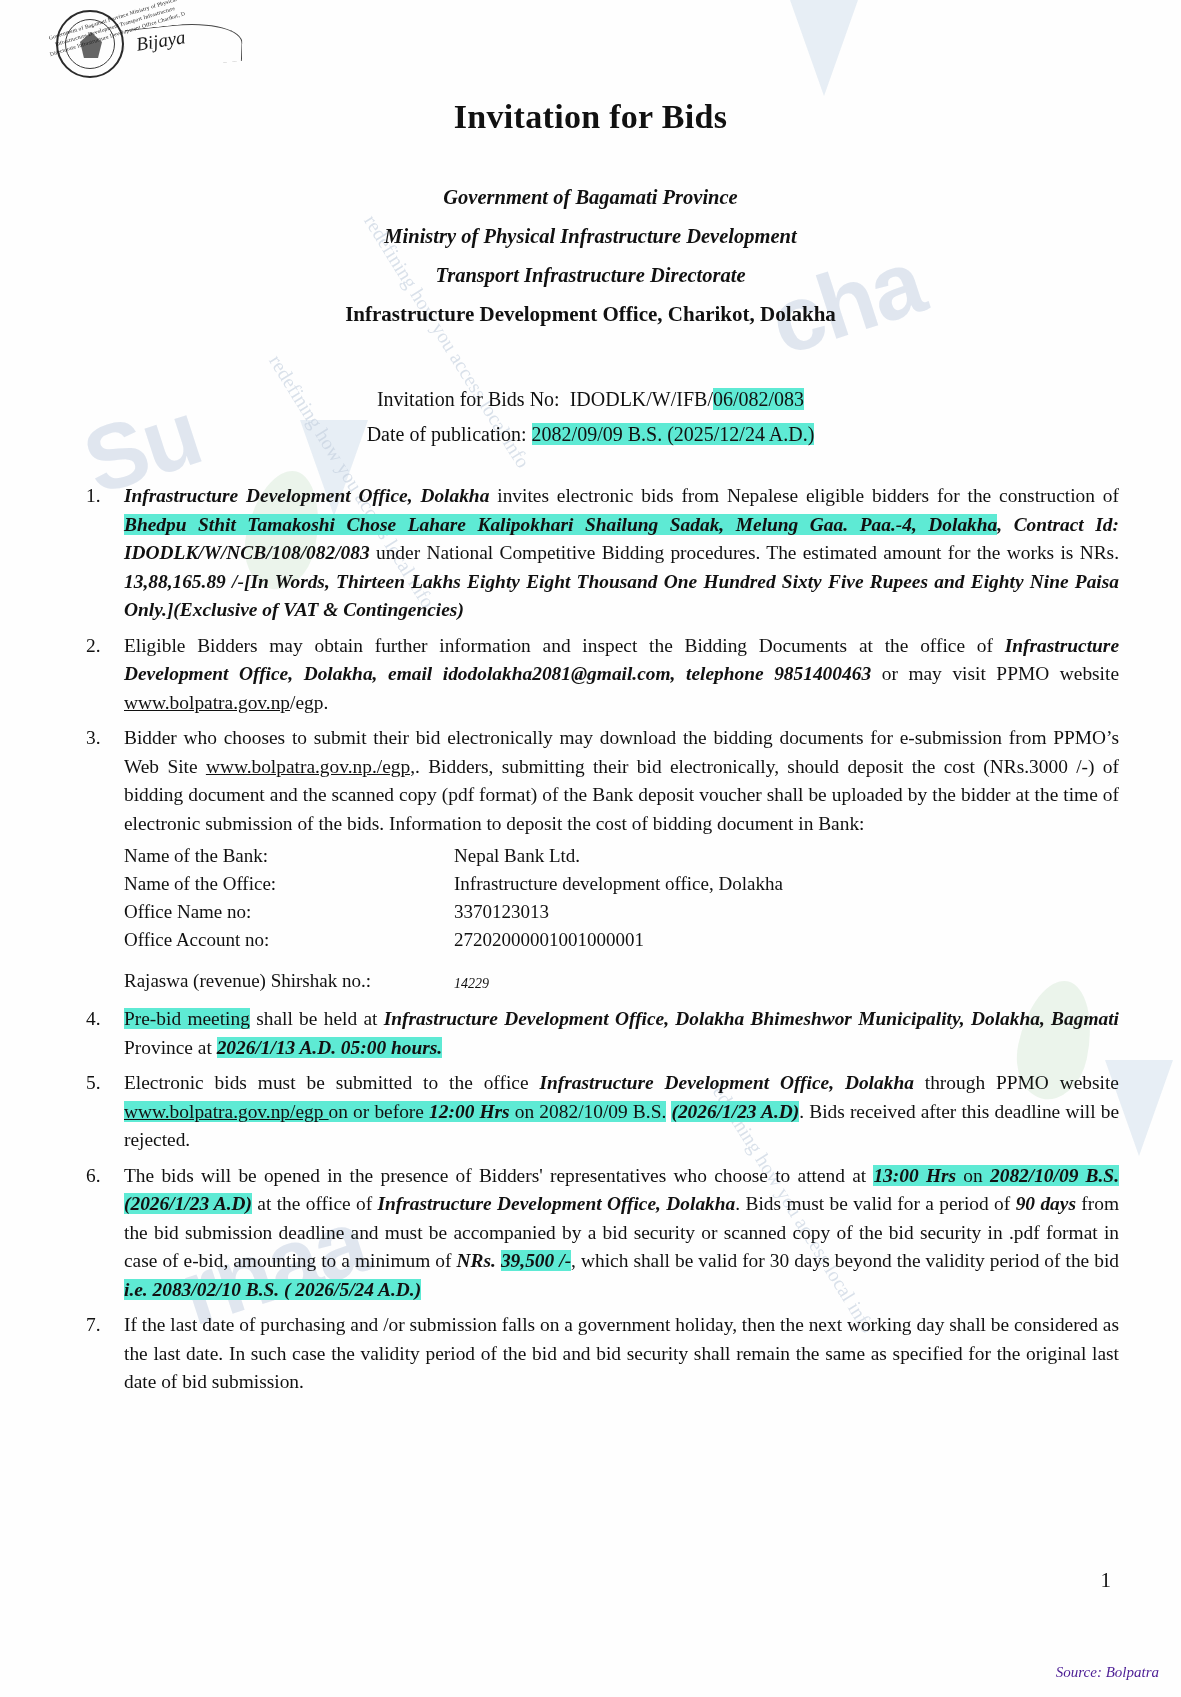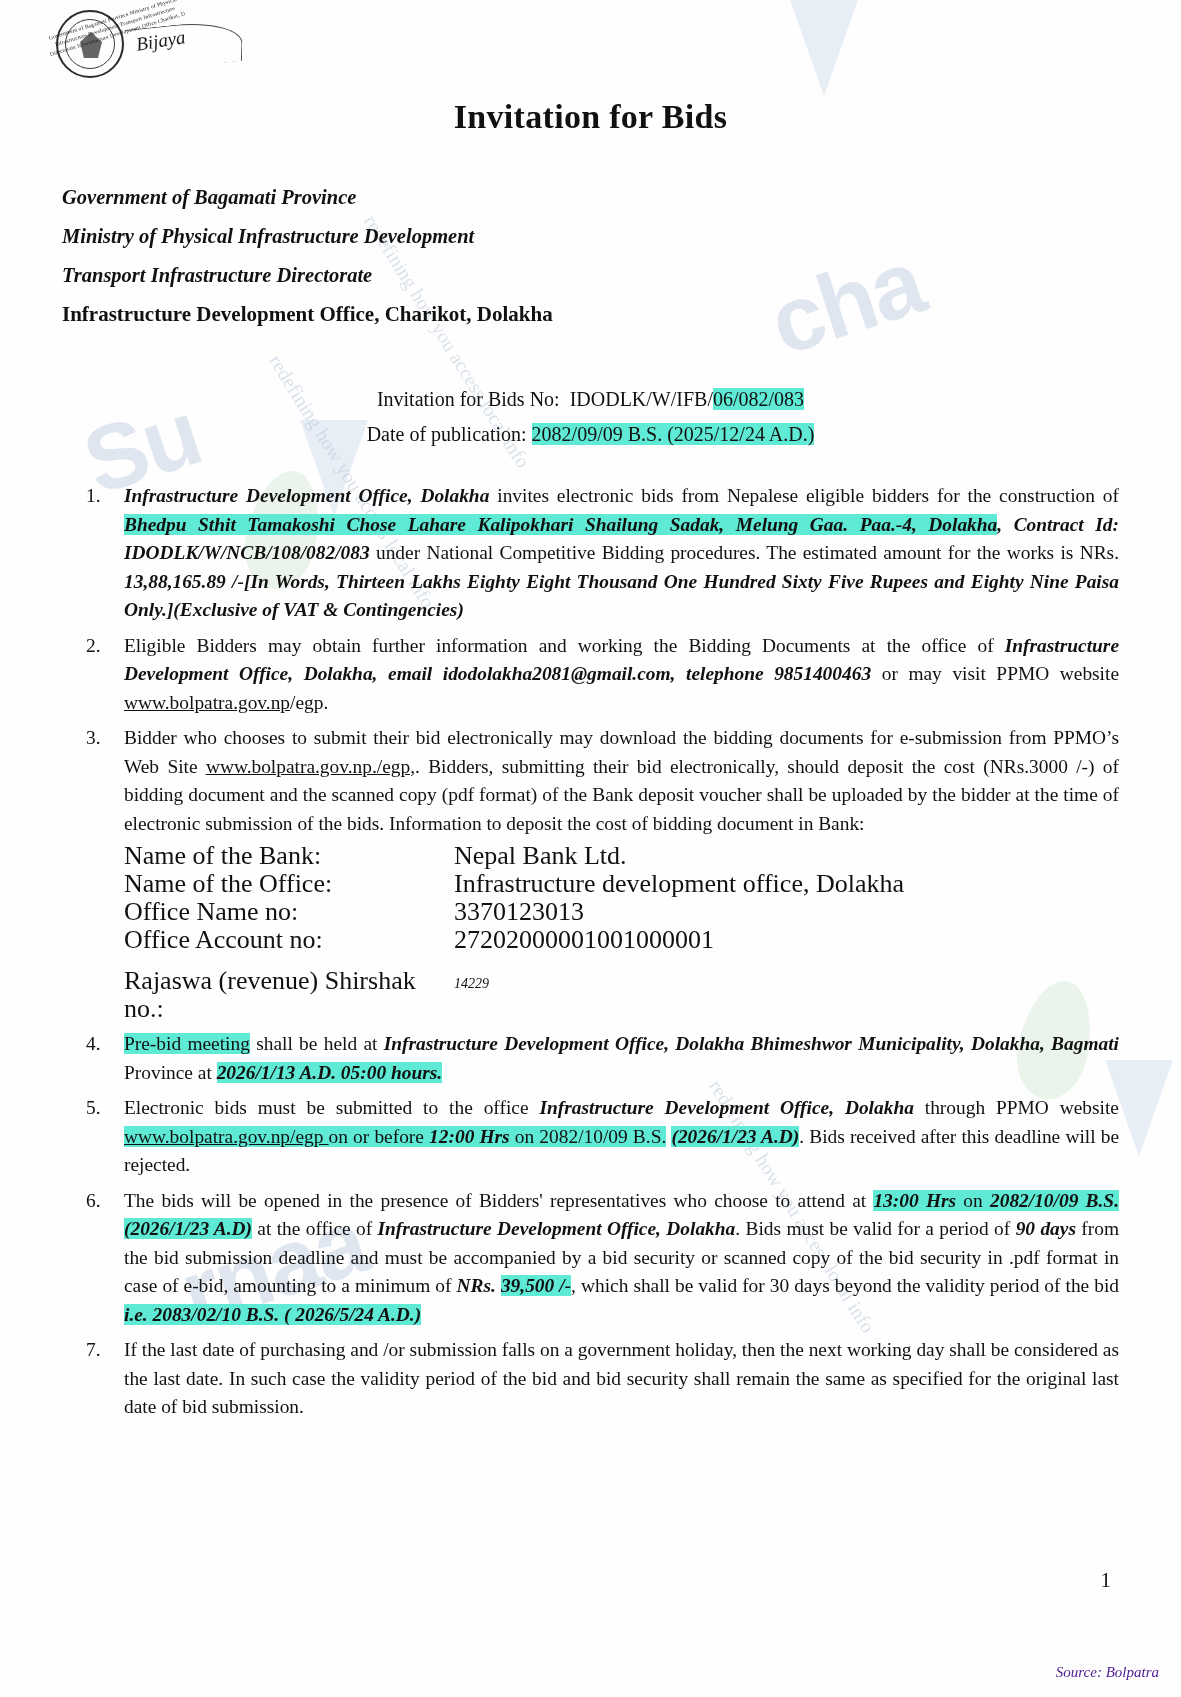--- a/index.html
+++ b/index.html
@@ -138,20 +138,21 @@
     margin-top: 8px;
   }
   h1.doc-title {
     text-align: center;
     font-size: 34px;
     font-weight: bold;
     margin: 98px 0 0 0;
     letter-spacing: .3px;
   }
   .org-lines {
+    text-align: center;
     margin-top: 42px;
   }
   .org-lines div {
     font-size: 20.5px;
     font-weight: bold;
     font-style: italic;
     line-height: 39px;
   }
   .org-lines div.no-italic {
     font-style: normal;
@@ -192,21 +193,21 @@
   .b  { font-weight: normal; }
   .bi { font-weight: bold; font-style: italic; }
   .u  { text-decoration: underline; }
   .bank-table {
     margin: 4px 0 2px 0;
     width: 100%;
     border-collapse: collapse;
     text-align: left;
   }
   .bank-table td {
-    font-size: 26px;
+    font-size: 19px;
     line-height: 28px;
     padding: 0;
     vertical-align: top;
   }
   .bank-table td.k { width: 330px; }
   .bank-table tr.spaced td { padding-top: 13px; }
   .bank-table tr.spaced td.v { font-size: 14px; padding-top: 16px; font-style: italic; }
   .page-number {
     position: absolute;
     right: 70px;
@@ -273,21 +274,21 @@
       </div>
     </div>
 
     <ol class="clauses">
 
       <li>
         <span class="bi">Infrastructure Development Office, Dolakha</span><span> invites electronic bids from Nepalese eligible bidders for the construction of </span><span class="bi hl">Bhedpu Sthit Tamakoshi Chose Lahare Kalipokhari Shailung Sadak, Melung Gaa. Paa.-4, Dolakha</span><span class="bi">, Contract Id: </span><span class="bi">IDODLK/W/NCB/108/082/083</span><span> under National Competitive Bidding procedures. The estimated amount for the works is NRs. </span><span class="bi">13,88,165.89 /-[In Words, Thirteen Lakhs Eighty Eight Thousand One Hundred Sixty Five Rupees and Eighty Nine Paisa Only.](Exclusive of VAT &amp; Contingencies)</span>
       </li>
 
       <li>
-        <span>Eligible Bidders may obtain further information and working the Bidding Documents at the office of </span><span class="bi">Infrastructure Development Office, Dolakha, email idodolakha2081@gmail.com, telephone 9851400463</span><span> or may visit PPMO website </span><span class="u">www.bolpatra.gov.np</span><span>/egp.</span>
+        <span>Eligible Bidders may obtain further information and inspect the Bidding Documents at the office of </span><span class="bi">Infrastructure Development Office, Dolakha, email idodolakha2081@gmail.com, telephone 9851400463</span><span> or may visit PPMO website </span><span class="u">www.bolpatra.gov.np</span><span>/egp.</span>
       </li>
 
       <li>
         <span>Bidder who chooses to submit their bid electronically may download the bidding documents for e-submission from PPMO’s Web Site </span><span class="u">www.bolpatra.gov.np./egp,</span><span>. Bidders, submitting their bid electronically, should deposit the cost (NRs.3000 /-) of bidding document and the scanned copy (pdf format) of the Bank deposit voucher shall be uploaded by the bidder at the time of electronic submission of the bids. Information to deposit the cost of bidding document in Bank:</span>
 
         <table class="bank-table">
           <tbody>
               <tr>
             <td class="k">Name of the Bank:</td>
             <td class="v">Nepal Bank Ltd.</td>

